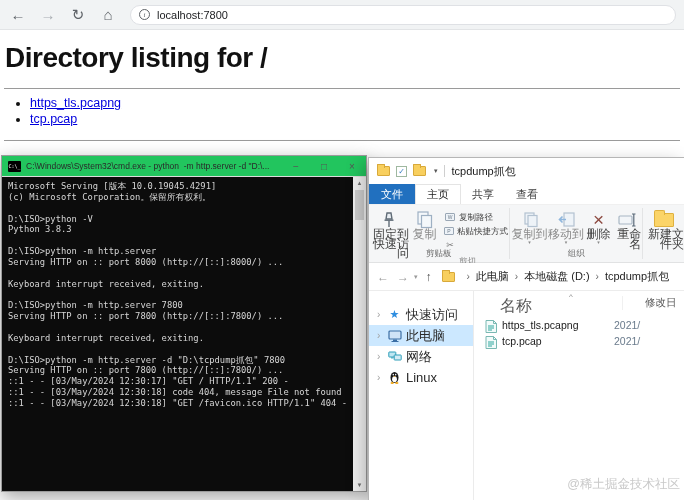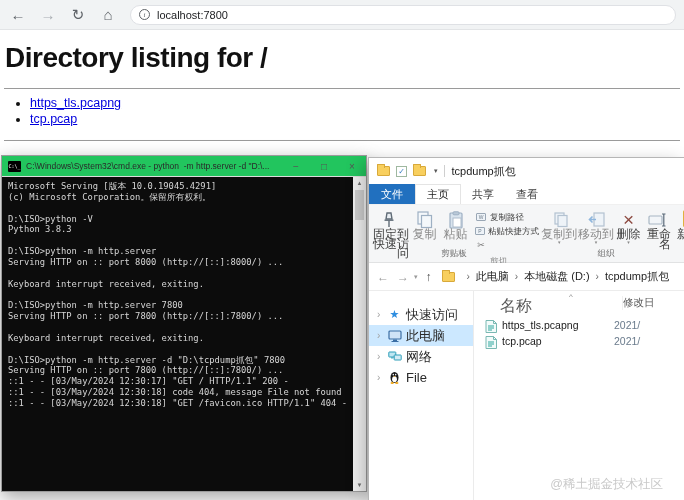--- a/index.html
+++ b/index.html
@@ -151,29 +151,29 @@
   .side-chevron { width:10px; margin-left:8px; font-size:10px; color:#a2a2a2; }
   .side-ic { width:15px; display:flex; align-items:center; justify-content:center; margin-right:4px; }
   .side-label { font-size:13px; color:#2b2b2b; }
   .star-glyph { color:#2f8ee0; font-size:11px; }
 
   .ex-files { position:absolute; left:106px; top:0; right:0; bottom:0; }
   .col-header { position:absolute; left:0; top:2px; right:0; height:17px; }
   .col-name { position:absolute; left:25px; top:3px; font-size:16px; color:#575757; }
   .col-sort { position:absolute; left:94px; top:-1px; font-size:8px; color:#8a8a8a; }
   .col-mod { position:absolute; left:147px; top:3px; font-size:10.5px; color:#575757;
-    border-left:1px solid #f0f0f0; padding-left:0; }
+    border-left:1px solid #f0f0f0; padding-left:22px; }
   .file-row { position:absolute; left:4px; right:0; height:16px; display:flex; align-items:center; }
   .file-row.r0 { top:26px; }
   .file-row.r1 { top:42px; }
   .file-ic { width:12px; height:13px; margin:0 5px 0 6px; flex:0 0 auto; }
   .file-name { font-size:10.5px; color:#1a1a1a; width:112px; }
   .file-date { font-size:10.5px; color:#6a7b8c; }
 
-  .watermark { position:absolute; right:21px; top:476px; font-size:12.5px; color:#c9c9c9; }
+  .watermark { position:absolute; right:4px; top:476px; font-size:12.5px; color:#c9c9c9; }
 </style>
 </head>
 <body>
 
 <div class="browser-bar">
   <div class="nav-icon">←</div>
   <div class="nav-icon dim">→</div>
   <div class="nav-icon">↻</div>
   <div class="nav-icon">⌂</div>
   <div class="addr-pill">
@@ -266,30 +266,20 @@
         <span class="rlabel">固定到快速访问</span>
       </div>
       <div class="rbig">
         <span class="ric">
           <svg width="16" height="18" viewBox="0 0 16 18">
               <rect x="1" y="1" width="10" height="12" fill="#f4f8fb" stroke="#9db0c3" stroke-width="1.2"></rect>
               <rect x="4.5" y="4.5" width="10" height="12" fill="#f4f8fb" stroke="#9db0c3" stroke-width="1.2"></rect>
             </svg>
         </span>
         <span class="rlabel dim">复制</span>
-      </div>
-      <div class="rbig">
-        <span class="ric">
-          <svg width="14" height="18" viewBox="0 0 14 18">
-              <rect x="1" y="2" width="12" height="15" rx="1" fill="#d9e4ee" stroke="#9db0c3" stroke-width="1.2"></rect>
-              <rect x="4" y="0.8" width="6" height="3" rx="1" fill="#b9c9d8" stroke="#9db0c3" stroke-width="1"></rect>
-              <rect x="4" y="7" width="8" height="9" fill="#ffffff" stroke="#aebccb" stroke-width="1"></rect>
-            </svg>
-        </span>
-        <span class="rlabel dim">粘贴</span>
       </div>
       <div class="rsmall-col">
         <div class="rsmall">
           <span class="sic">
               <span class="chip">W</span>
             </span>
           <span class="slabel">复制路径</span>
         </div>
         <div class="rsmall">
           <span class="sic">
@@ -409,21 +399,21 @@
           <svg width="11" height="13" viewBox="0 0 11 13">
               <ellipse cx="5.5" cy="6.5" rx="4" ry="5.5" fill="#1a1a1a"></ellipse>
               <ellipse cx="5.5" cy="8.3" rx="2.4" ry="3" fill="#ffffff"></ellipse>
               <ellipse cx="4.3" cy="3.6" rx="0.7" ry="0.9" fill="#fff"></ellipse>
               <ellipse cx="6.7" cy="3.6" rx="0.7" ry="0.9" fill="#fff"></ellipse>
               <polygon points="4.4,4.9 6.6,4.9 5.5,6" fill="#f0a818"></polygon>
               <ellipse cx="3.2" cy="12" rx="1.7" ry="1" fill="#f0a818"></ellipse>
               <ellipse cx="7.8" cy="12" rx="1.7" ry="1" fill="#f0a818"></ellipse>
             </svg>
         </span>
-        <span class="side-label">File</span>
+        <span class="side-label">Linux</span>
       </div>
     </div>
 
     <div class="ex-files">
       <div class="col-header">
         <span class="col-name">名称</span>
         <span class="col-sort">^</span>
         <span class="col-mod">修改日</span>
       </div>
       <div class="file-row r0">

